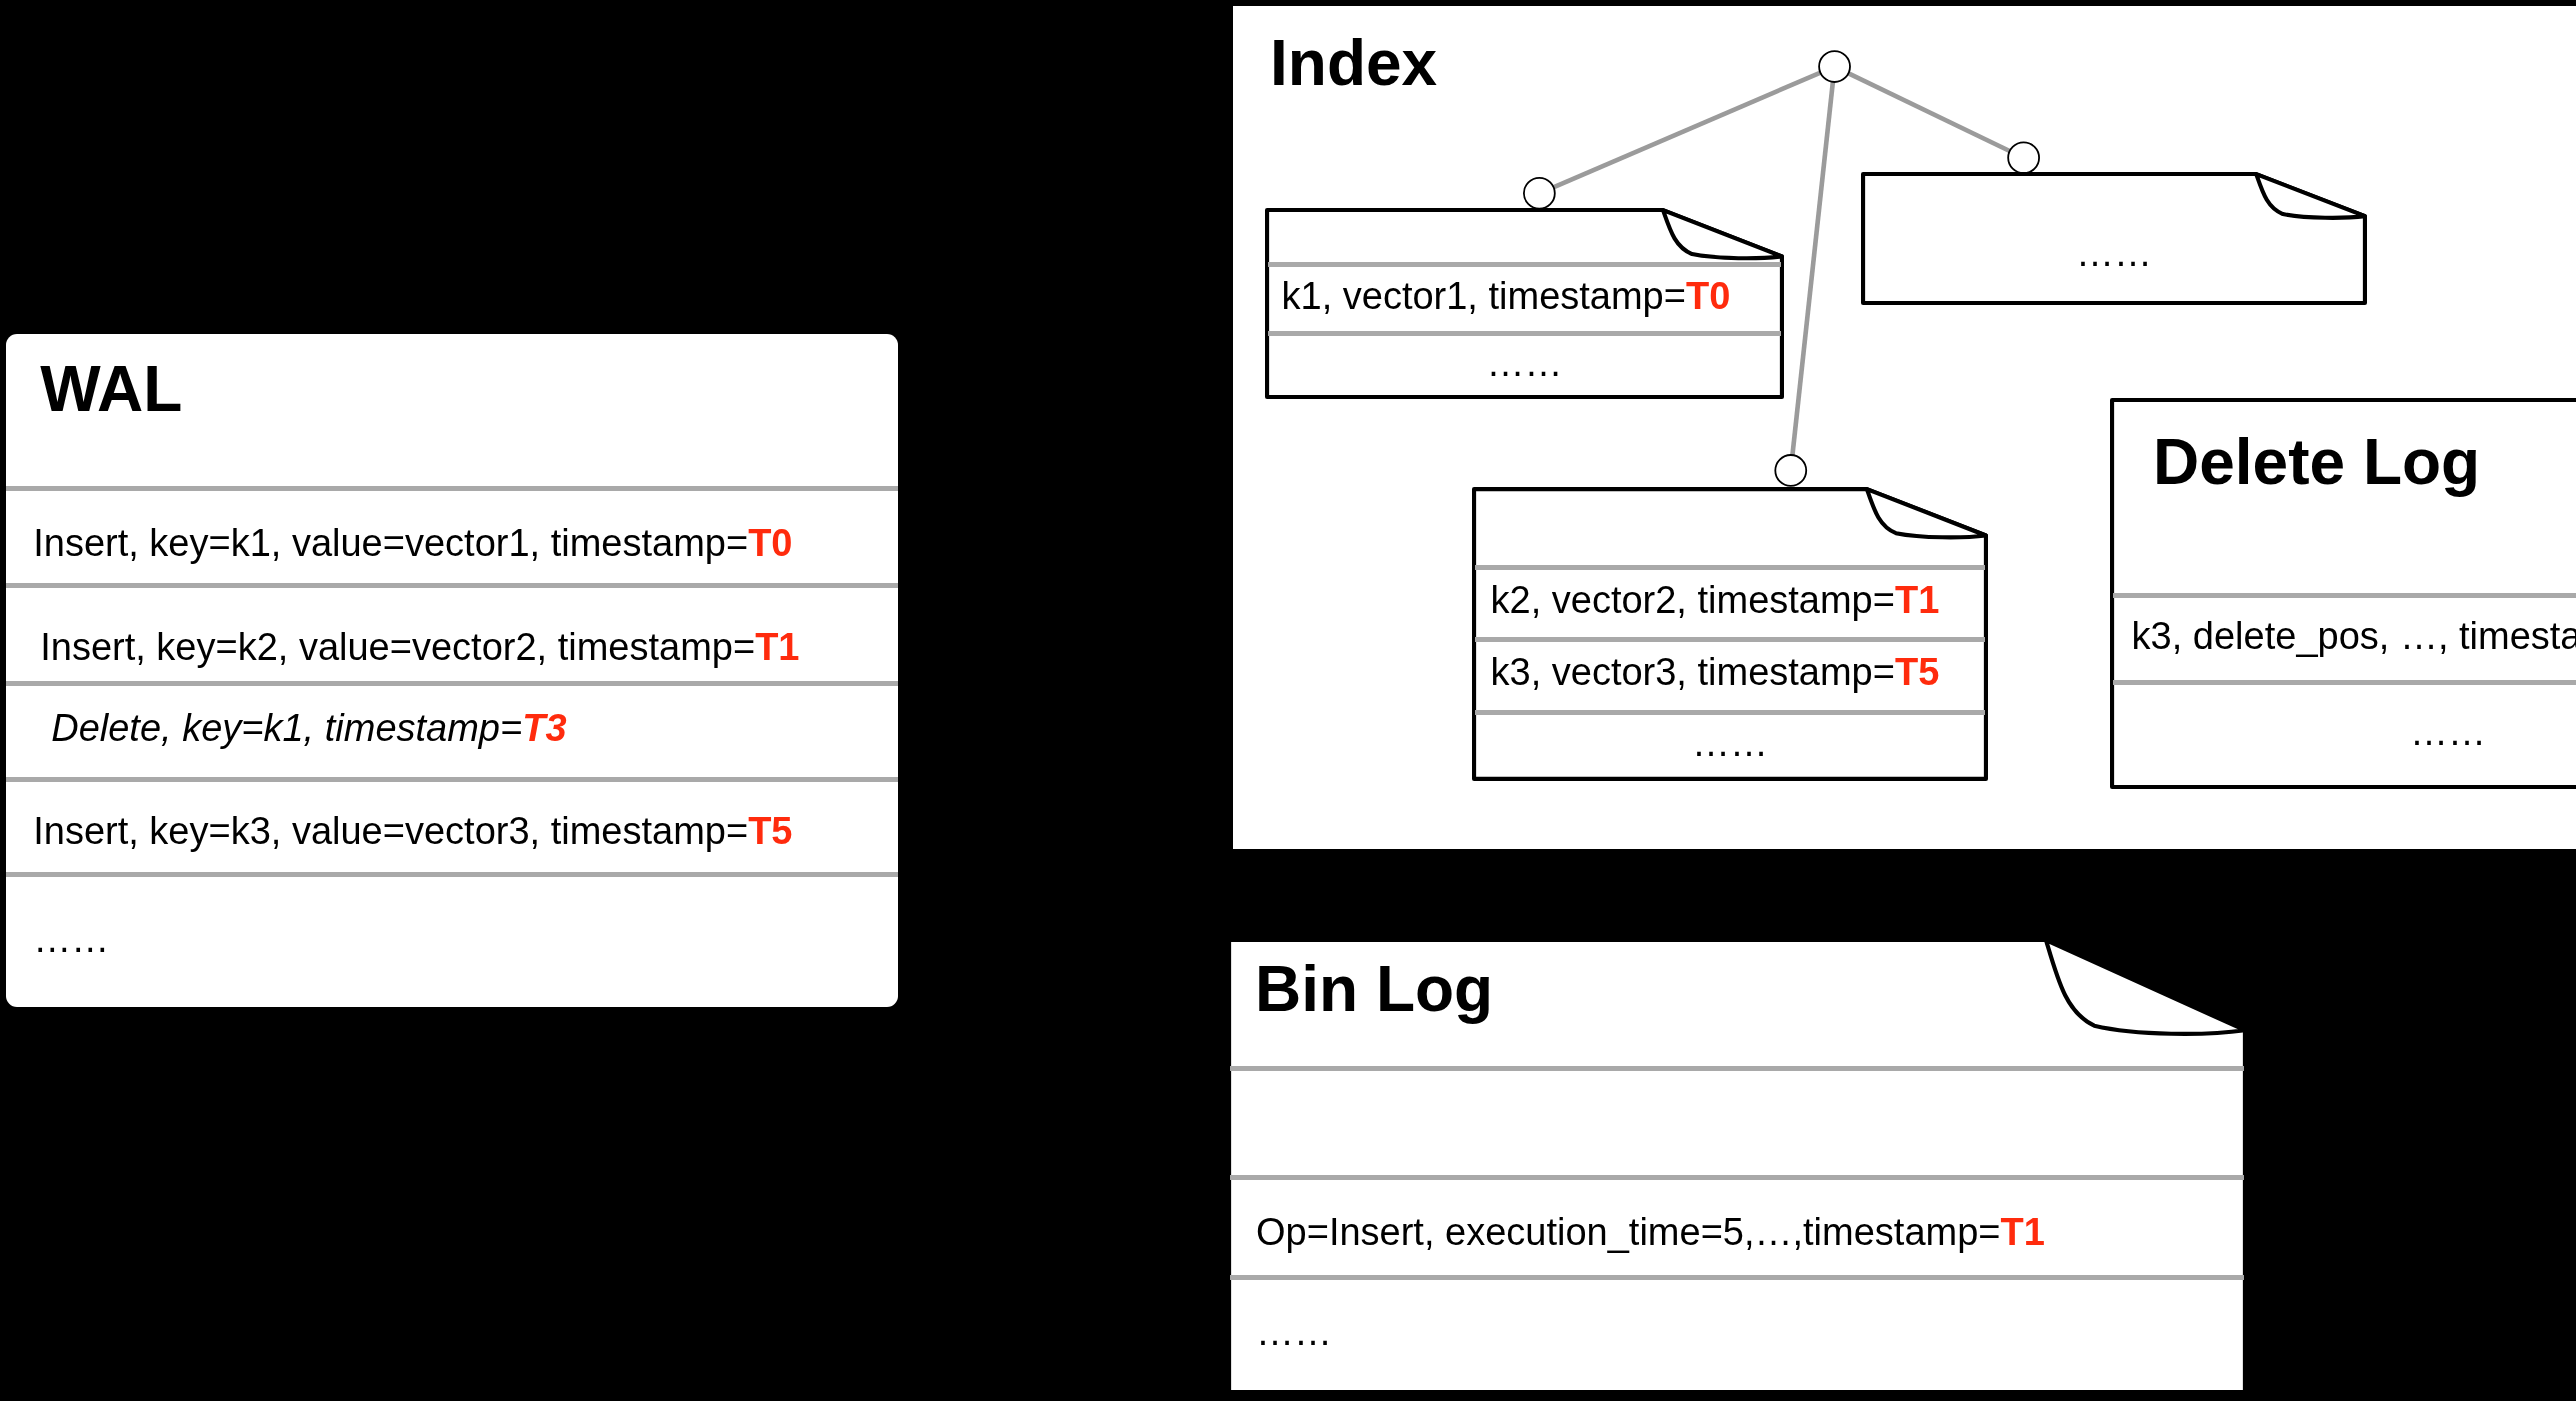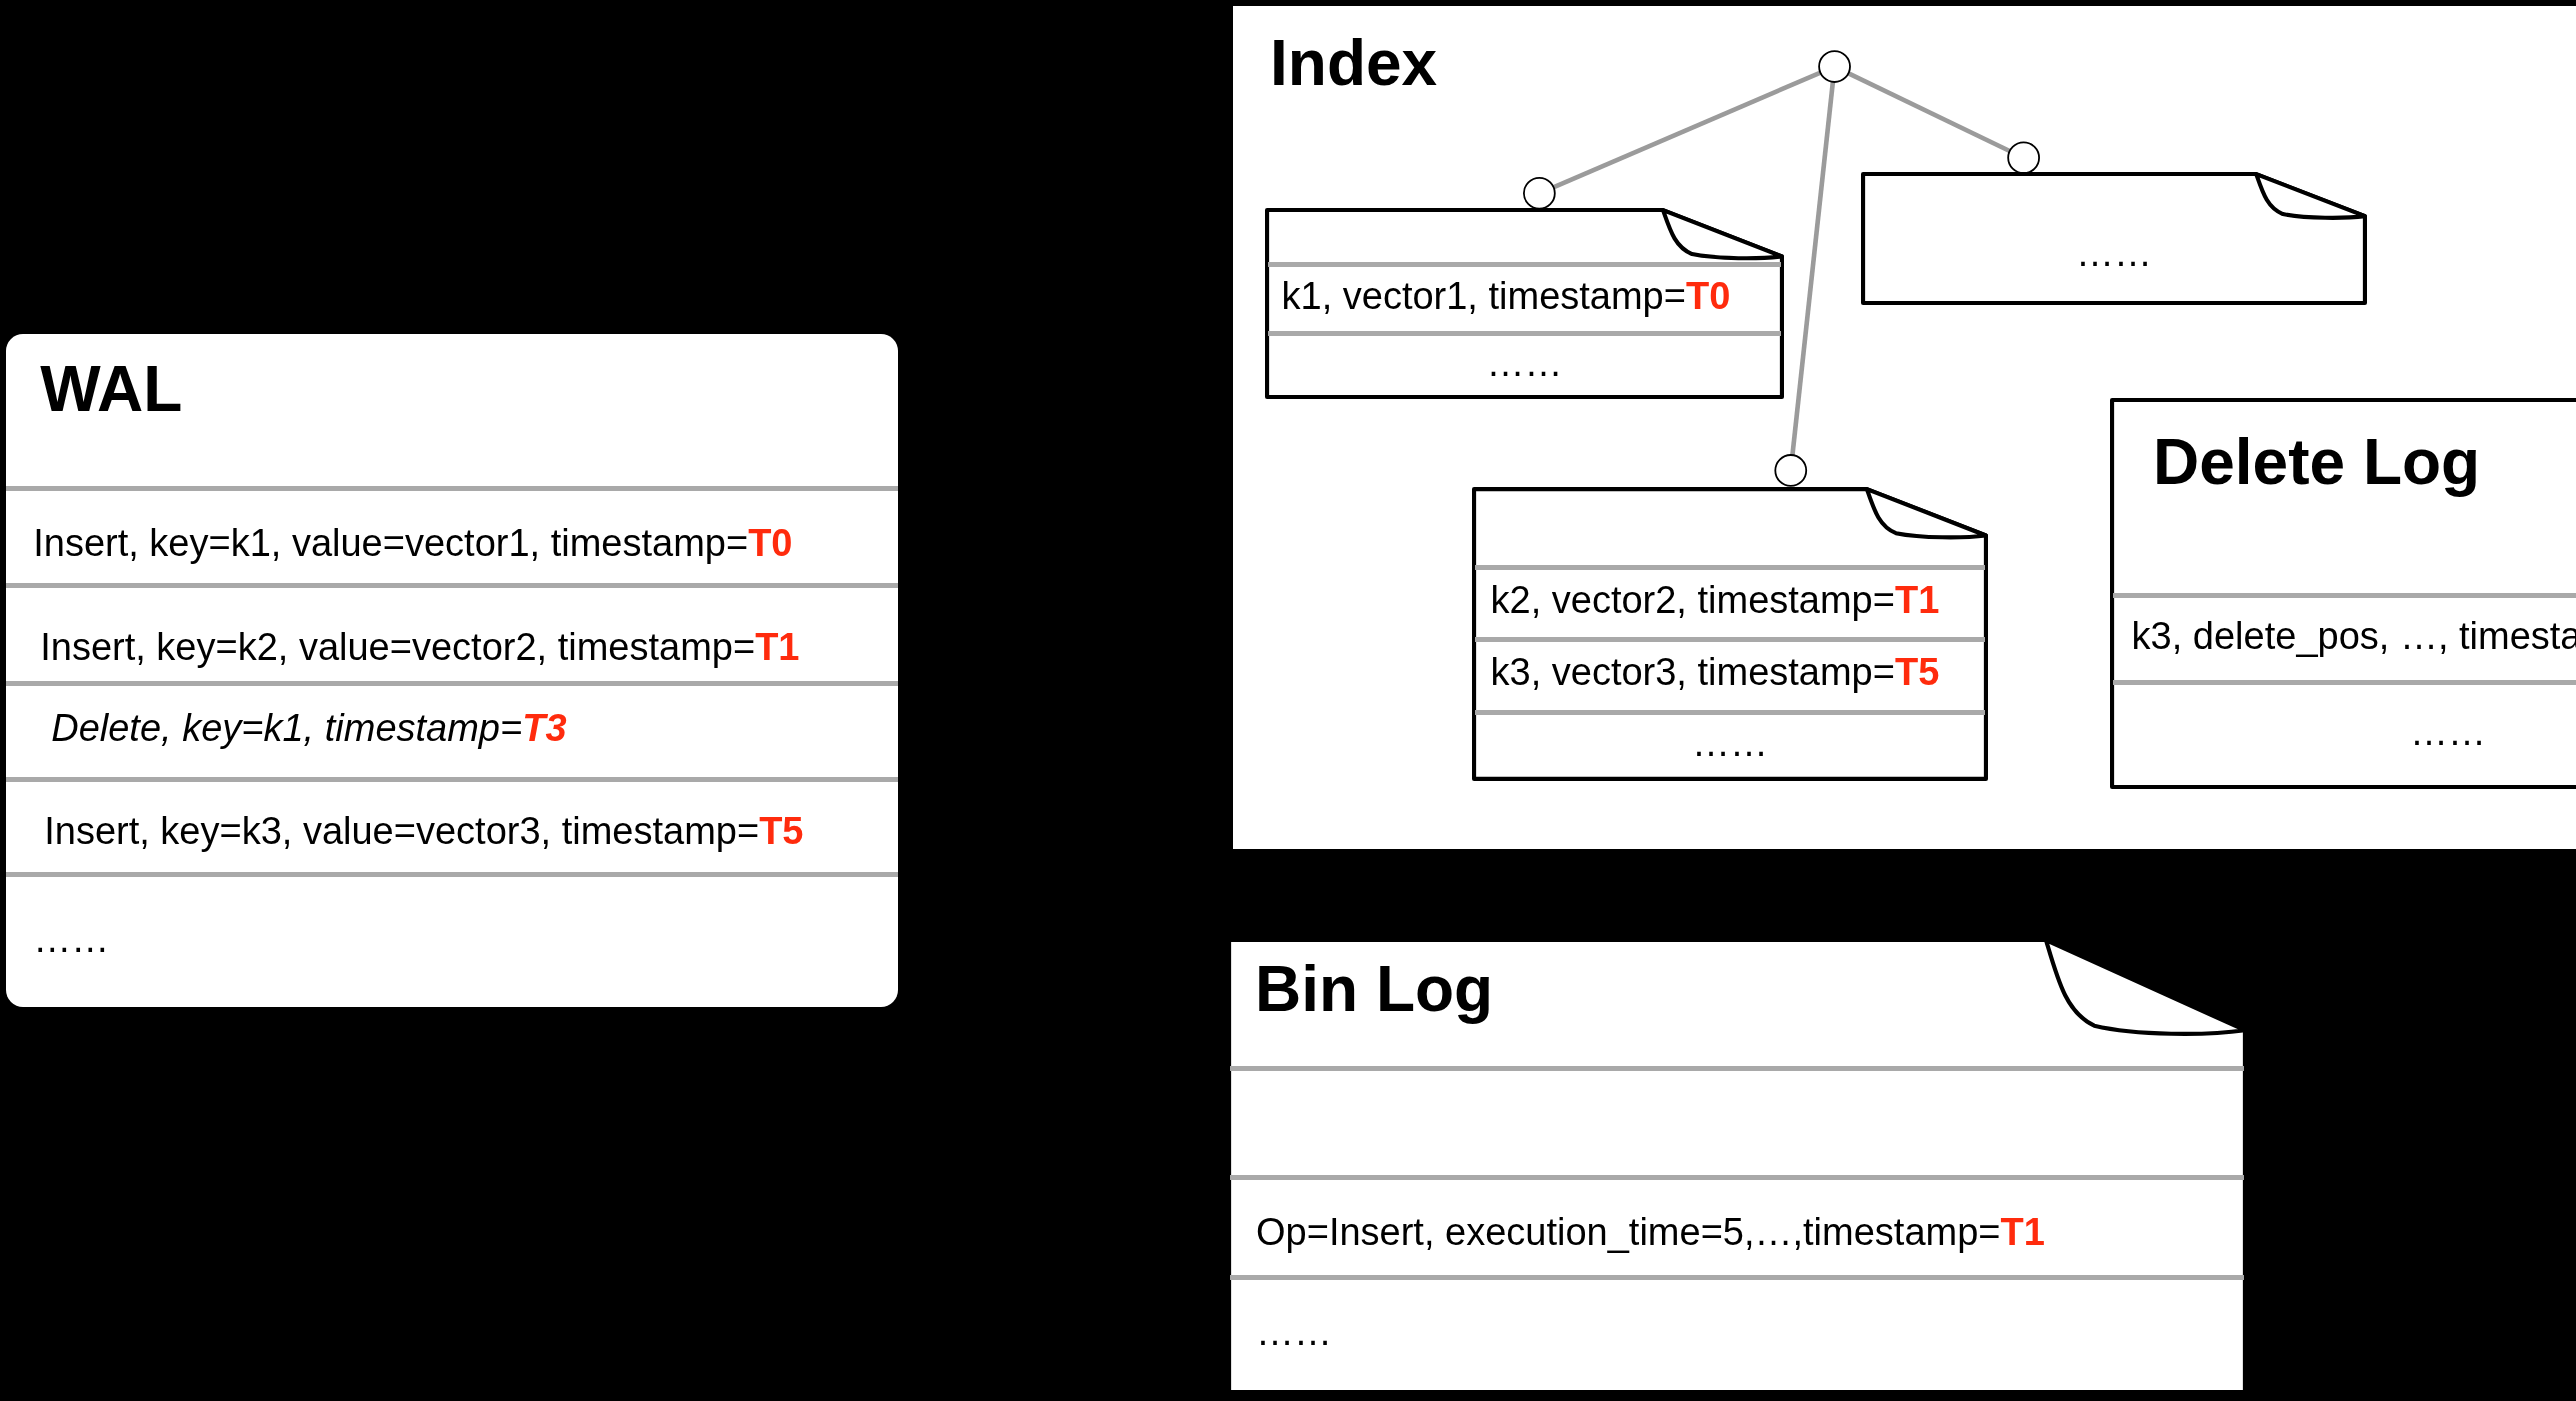--- a/index.html
+++ b/index.html
@@ -22,39 +22,39 @@
   .treesvg{position:absolute; left:0; top:0; pointer-events:none;}
   .edge{stroke:#9B9B9B; stroke-width:9; fill:none;}
   .node{fill:#fff; stroke:#000; stroke-width:3.5;}
   .content{position:absolute; left:0; top:0; right:0; bottom:0;}
 </style>
 </head>
 <body>
 
 <div id="canvas">
 
-  <div class="panel" style="left:6.2px; top:334px; width:892px; height:673px; border-radius:17px;">
+  <div class="panel" style="left:6.2px; top:334px; width:892px; height:673px; border-radius:11px;">
     <div class="title" style="left:34px; top:19.6px;">WAL</div>
 
     <div class="divider" style="top:152px;"></div>
     <div class="divider" style="top:249px;"></div>
     <div class="divider" style="top:347px;"></div>
     <div class="divider" style="top:443px;"></div>
     <div class="divider" style="top:538px;"></div>
 
     <div class="row" style="top:161px; height:97px; padding-left:27px;">
       <span class="txt"><span>Insert, key=k1, value=vector1, timestamp=</span><span class="ts">T0</span></span>
     </div>
     <div class="row" style="top:265px; height:97px; padding-left:34px;">
       <span class="txt"><span>Insert, key=k2, value=vector2, timestamp=</span><span class="ts">T1</span></span>
     </div>
     <div class="row" style="top:347px; height:96px; padding-left:45px;font-style:italic;">
       <span class="txt"><span>Delete, key=k1, timestamp=</span><span class="ts">T3</span></span>
     </div>
-    <div class="row" style="top:443px; height:110px; padding-left:27px;margin-left:11px;">
+    <div class="row" style="top:443px; height:110px; padding-left:27px;">
       <span class="txt"><span>Insert, key=k3, value=vector3, timestamp=</span><span class="ts">T5</span></span>
     </div>
     <div class="row" style="top:538px; height:135px; padding-left:27px;">
       <span class="txt">……</span>
     </div>
   </div>
 
   <div class="panel" style="left:1233px; top:6.2px; width:1581px; height:843px;">
     <div class="title" style="left:37px; top:21.6px;">Index</div>
   </div>

